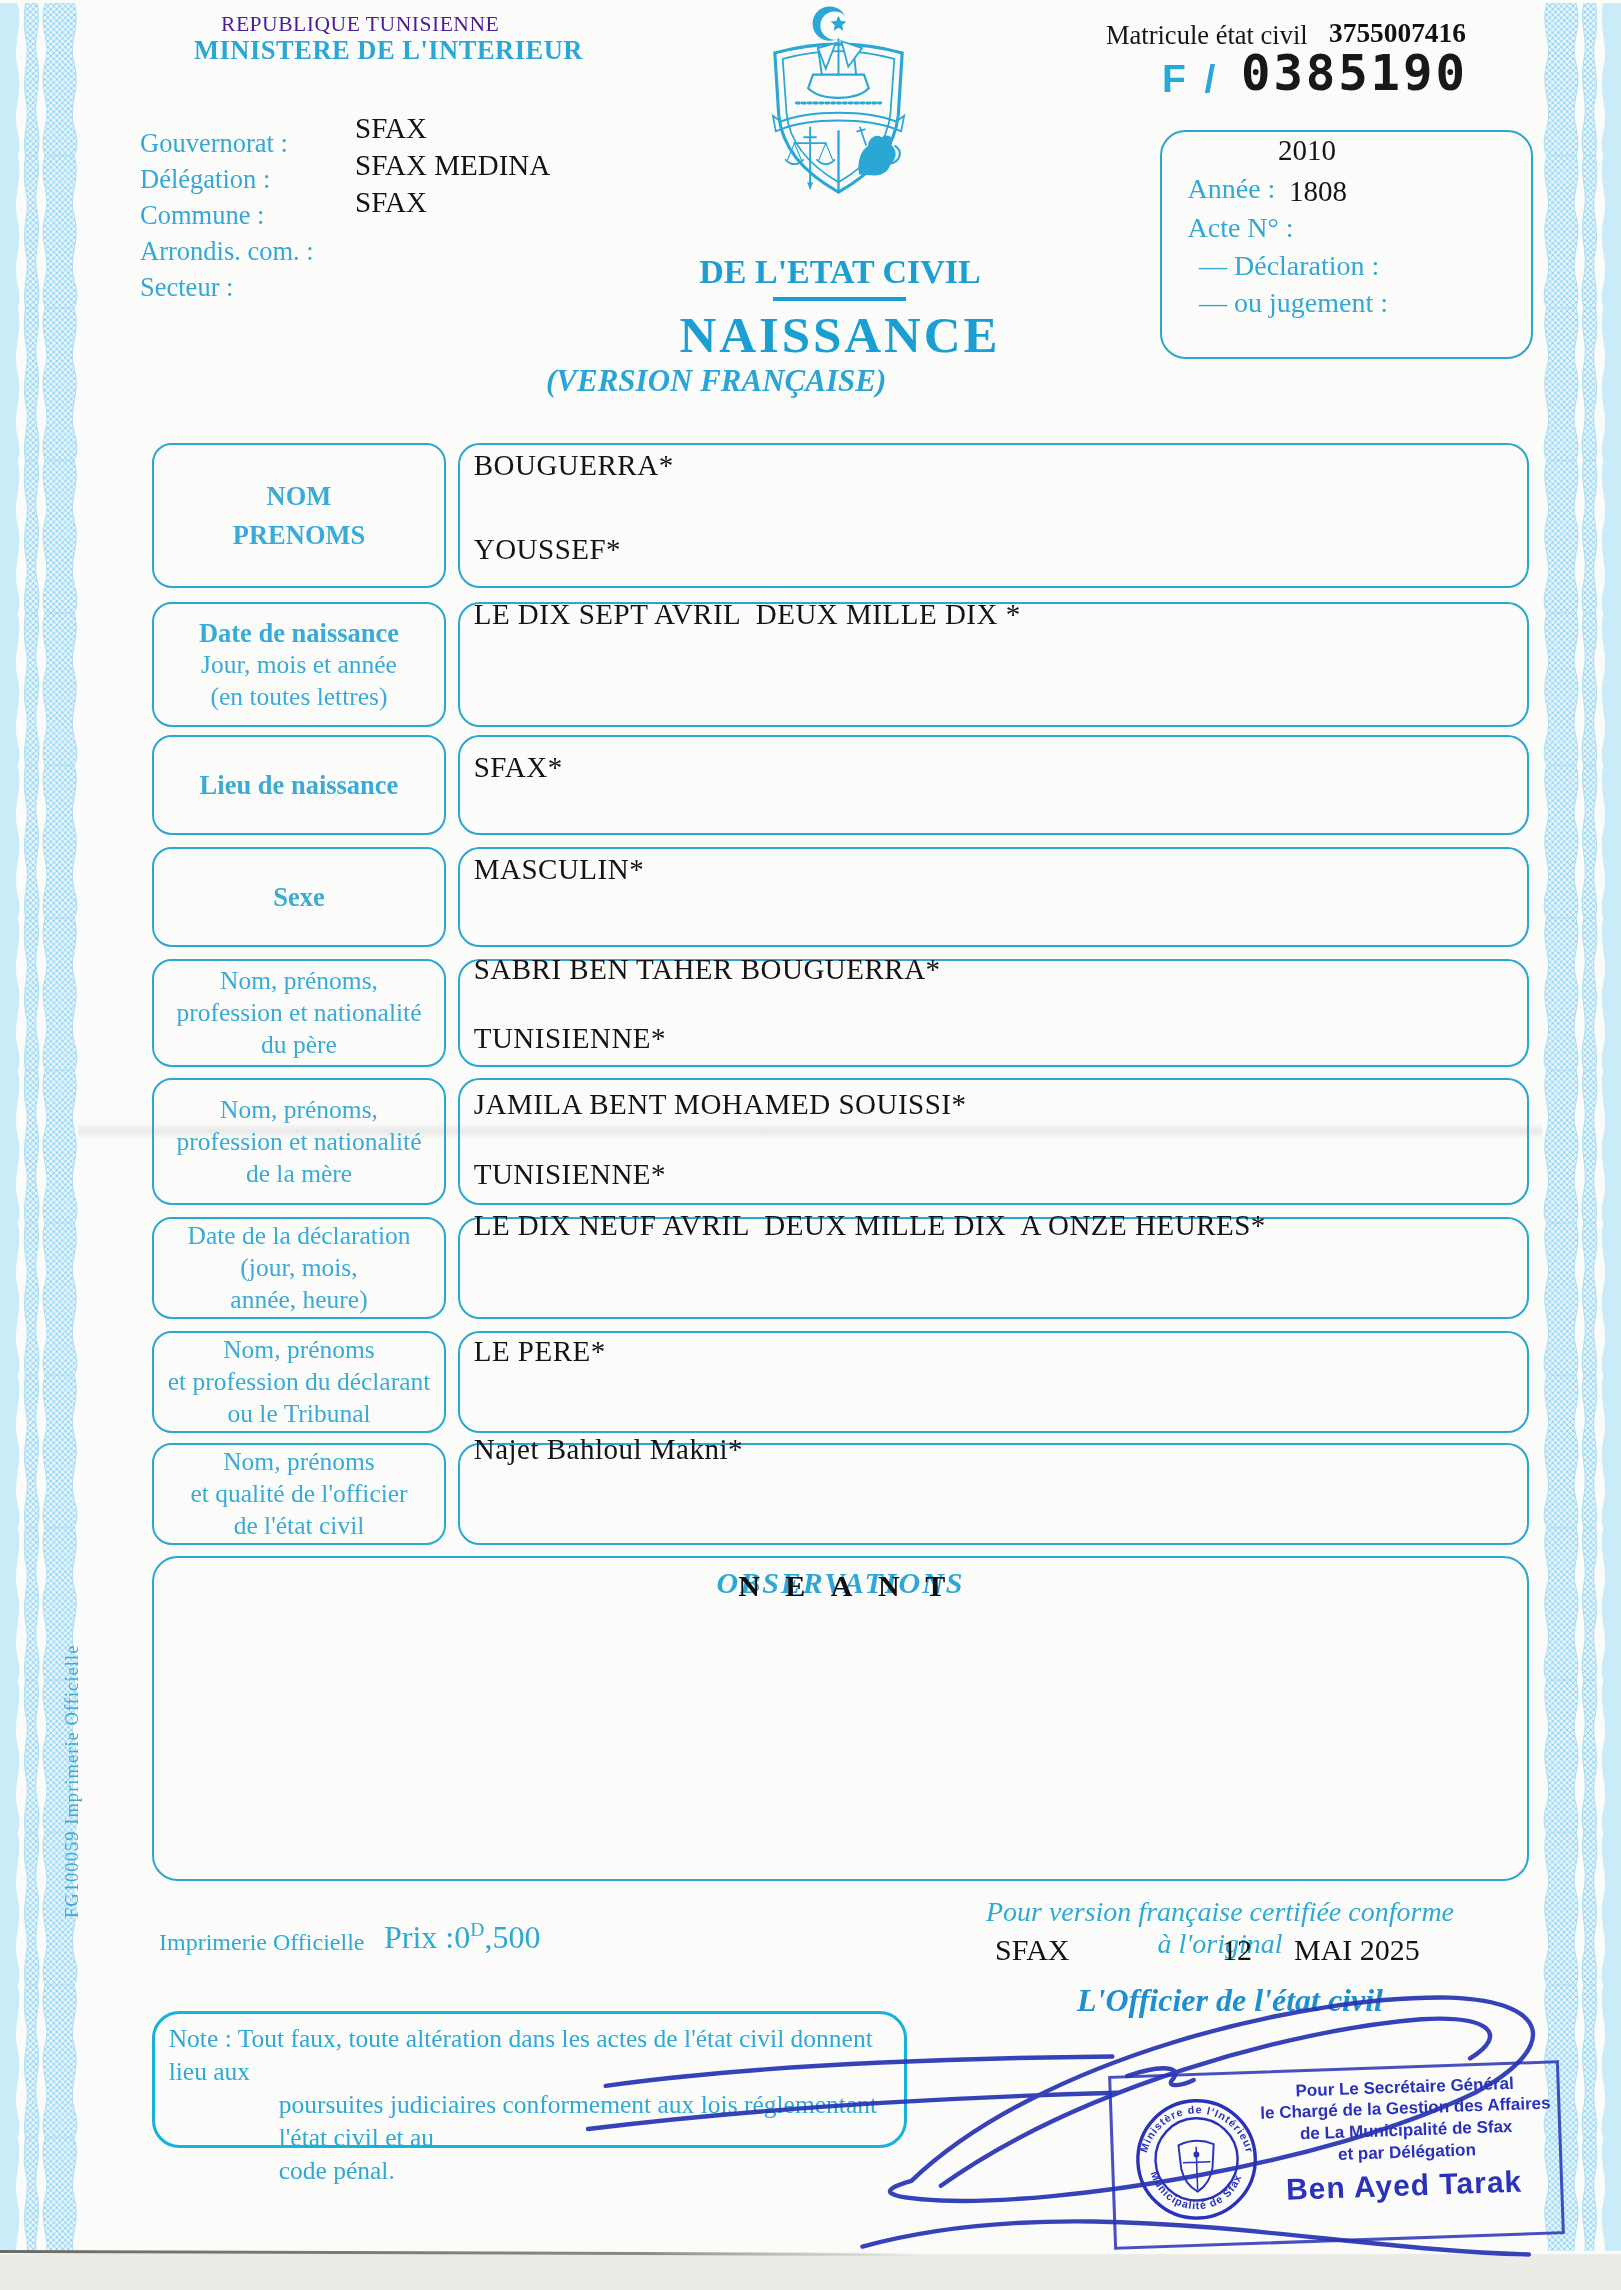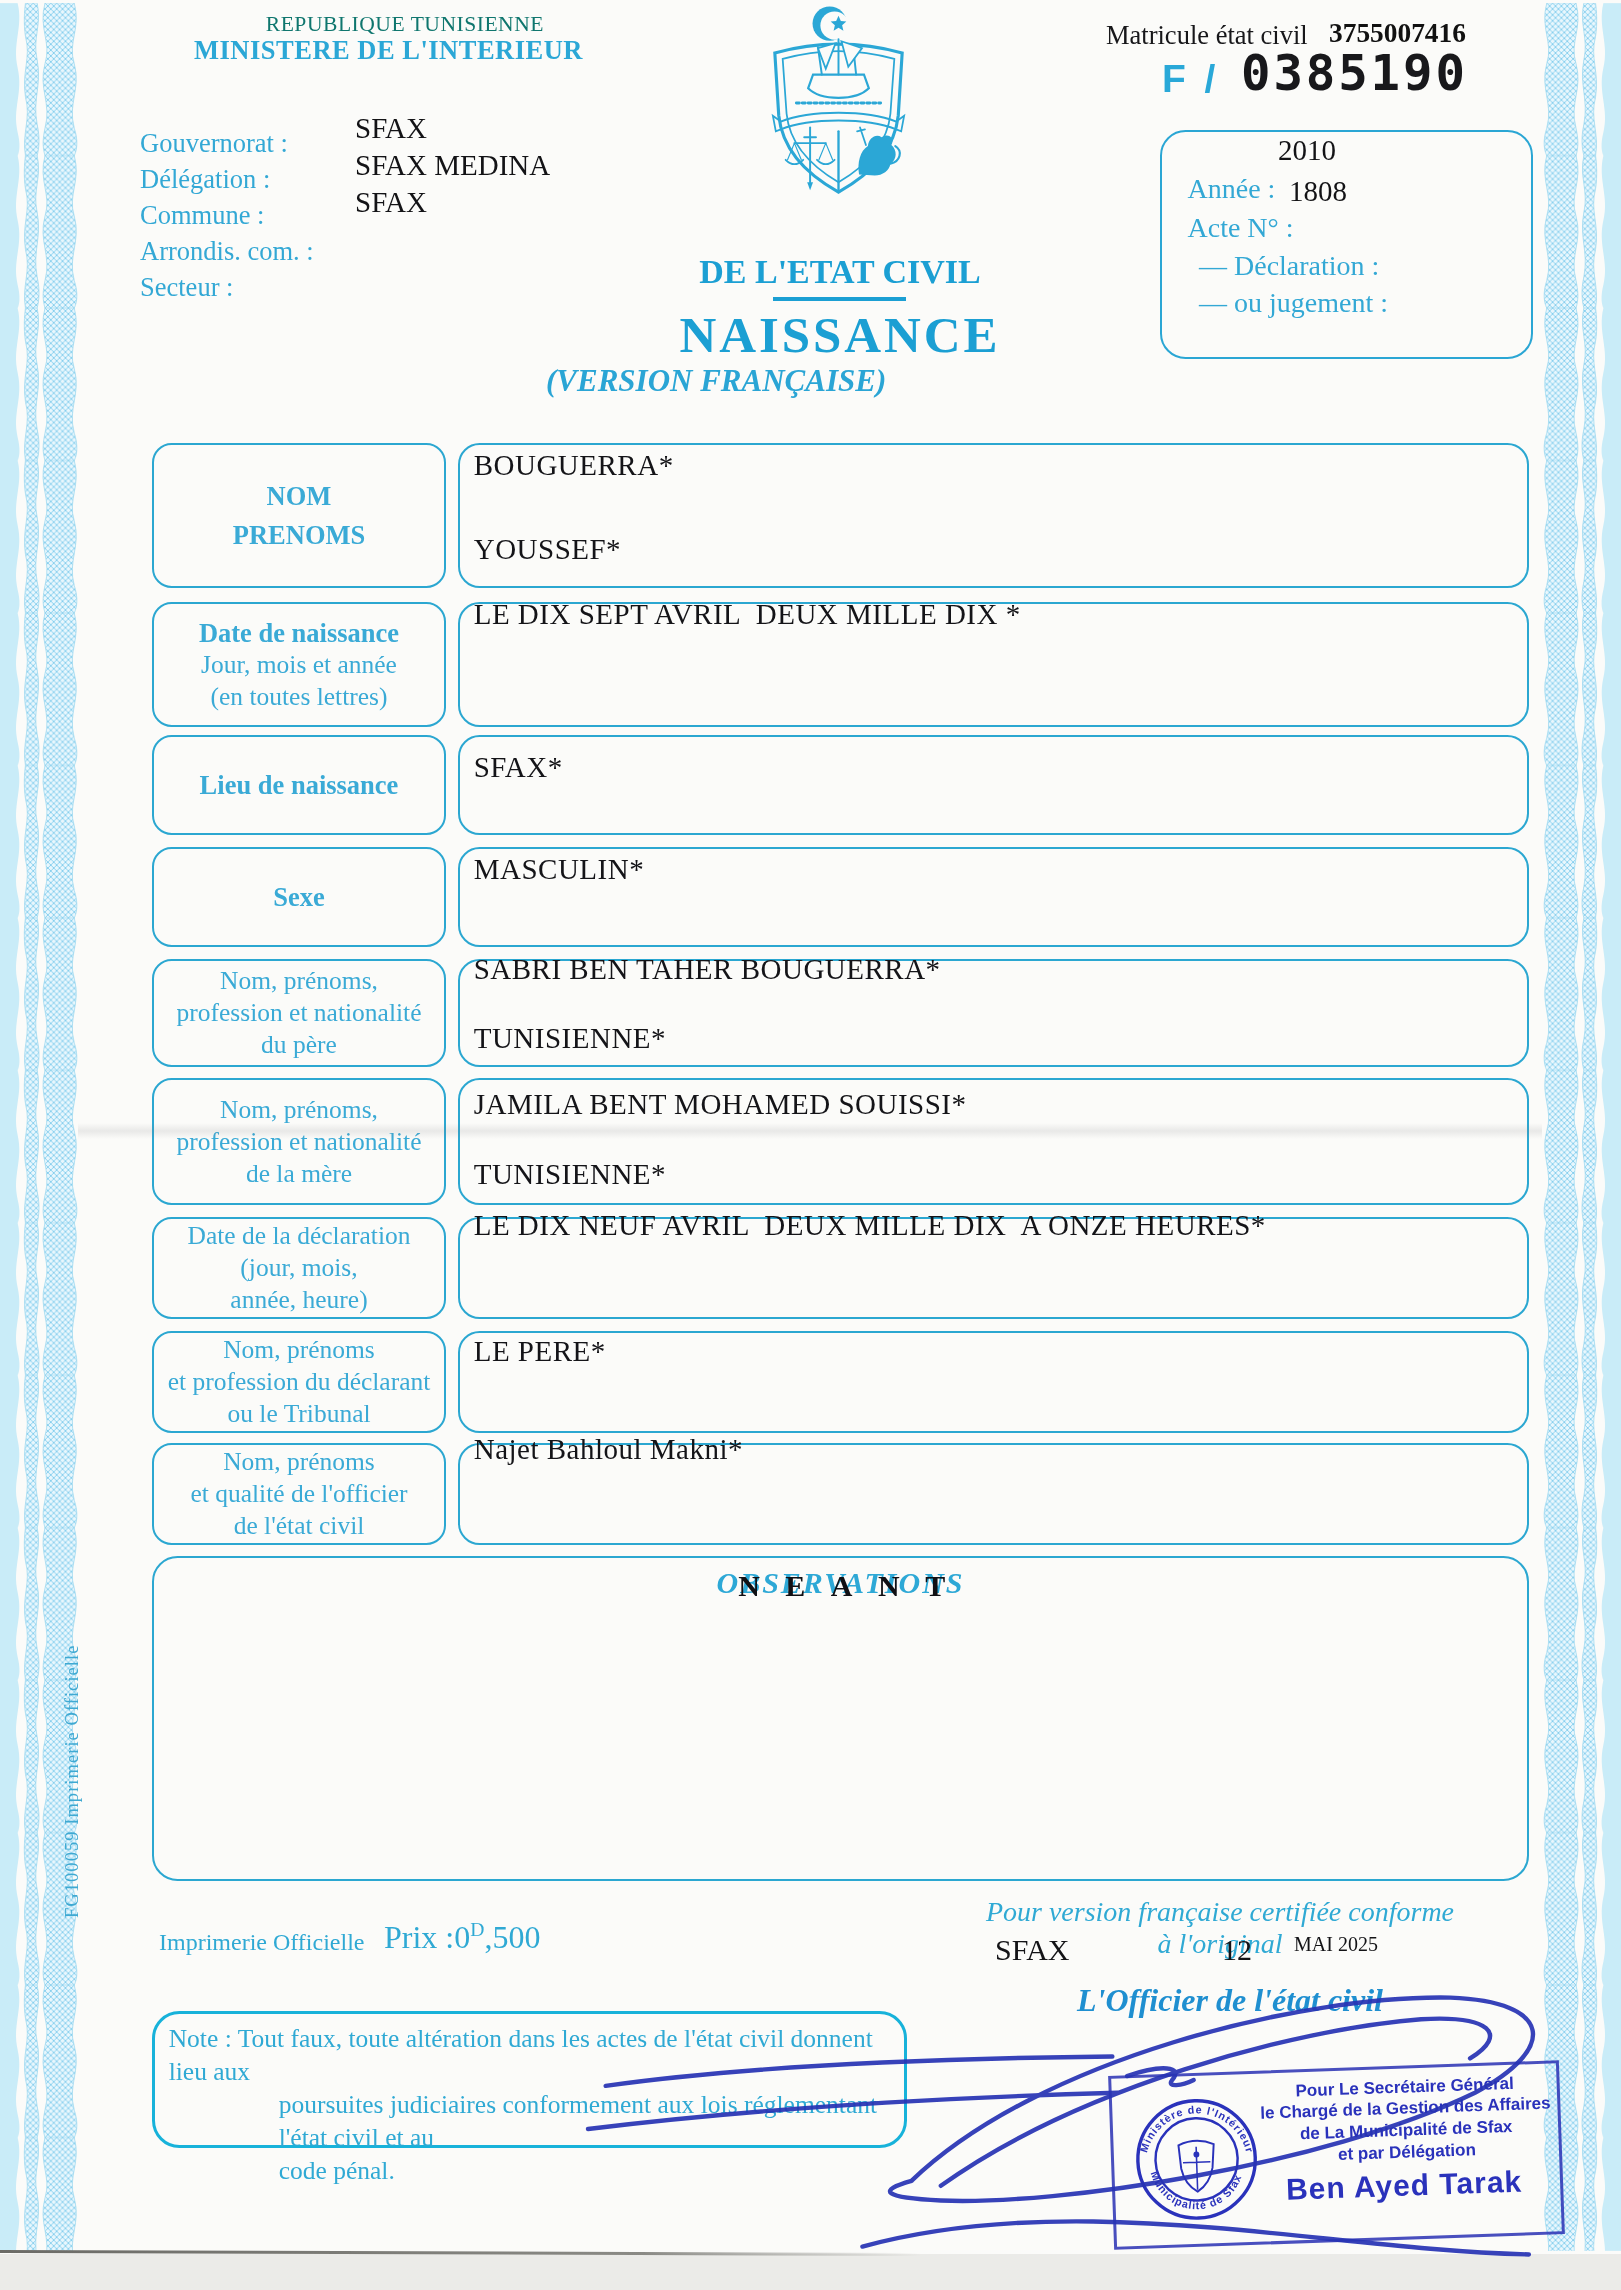--- a/index.html
+++ b/index.html
@@ -1,21 +1,21 @@
 <!DOCTYPE html>
 <html><head>
 <meta charset="utf-8">
 <style>
   html,body{margin:0;padding:0;background:#dededb;}
   .page{position:relative;width:1621px;height:2291px;margin:0 auto;background:#fbfbf9;
         overflow:hidden;font-family:"Liberation Serif",serif;color:#1a1a1e;}
   .abs{position:absolute;}
   
-  .hdr-country{left:221px;top:11.8px;width:323px;text-align:right;font-size:21.6px;
-               color:#0f766e;letter-spacing:0.5px;}
+  .hdr-country{left:221px;top:11.8px;width:323px;text-align:left;font-size:21.6px;
+               color:#4c1d95;letter-spacing:0.5px;}
   .hdr-ministry{left:191px;top:35px;width:392px;text-align:right;font-size:26.5px;
                 font-weight:bold;color:#2ba7d6;letter-spacing:0.5px;}
   .matricule-label{left:1106px;top:19.6px;font-size:26.5px;color:#17171a;}
   .matricule-value{left:1329px;top:17.6px;font-size:27.4px;font-weight:bold;color:#111;}
   .serial-prefix{left:1162px;top:57px;font-size:39px;font-weight:bold;color:#29a8d8;
                  font-family:"Liberation Sans",sans-serif;letter-spacing:3.9px;}
   .serial-number{left:1241px;top:45px;font-size:49px;font-weight:bold;color:#18181b;
                  font-family:"DejaVu Sans Mono",monospace;letter-spacing:2.9px;}
   .admin-labels{left:140px;top:125px;font-size:26.5px;color:#33a8d5;line-height:36px;}
   .admin-values{left:355px;top:110px;font-size:29px;color:#131316;line-height:37px;}
@@ -63,21 +63,21 @@
   .prix{left:384px;top:1919px;font-size:32px;color:#2fa9d4;}
   .prix sup{font-size:19.6px;}
   .note-box{left:152px;top:2011px;width:755px;height:137px;border:3.9px solid #17b2da;
             border-radius:27.4px;box-sizing:border-box;padding:7.8px 13.7px;
             font-size:25.5px;color:#2fa9d4;line-height:33px;}
   .note-box .ind{padding-left:110px;}
   .cert{left:985px;top:1896px;width:470px;text-align:center;font-style:italic;
         font-size:28px;color:#2fa9d4;}
   .d-place{left:995px;top:1933px;font-size:30px;color:#131316;}
   .d-day{left:1222px;top:1933px;font-size:30px;color:#131316;}
-  .d-my{left:1294px;top:1933px;font-size:20px;color:#131316;text-align:center;}
+  .d-my{left:1294px;top:1933px;font-size:30px;color:#131316;text-align:center;}
   .officer{left:1034px;top:1982px;width:392px;text-align:center;font-size:32px;
            font-weight:bold;font-style:italic;color:#1f8fd0;}
   .printref{left:61px;top:1580px;height:338px;writing-mode:vertical-rl;
             transform:rotate(180deg);font-size:18.6px;color:#3fa9d2;letter-spacing:1px;
             font-family:"Liberation Serif",serif;}
   
   .stamp{left:1111px;top:2068px;width:451px;height:174px;
          border:3.9px solid rgba(41,48,180,.85);transform:rotate(-2deg);
          color:#2a32bb;box-sizing:border-box;}
   .stamp-lines{position:absolute;left:145px;top:7.8px;width:296px;text-align:center;

